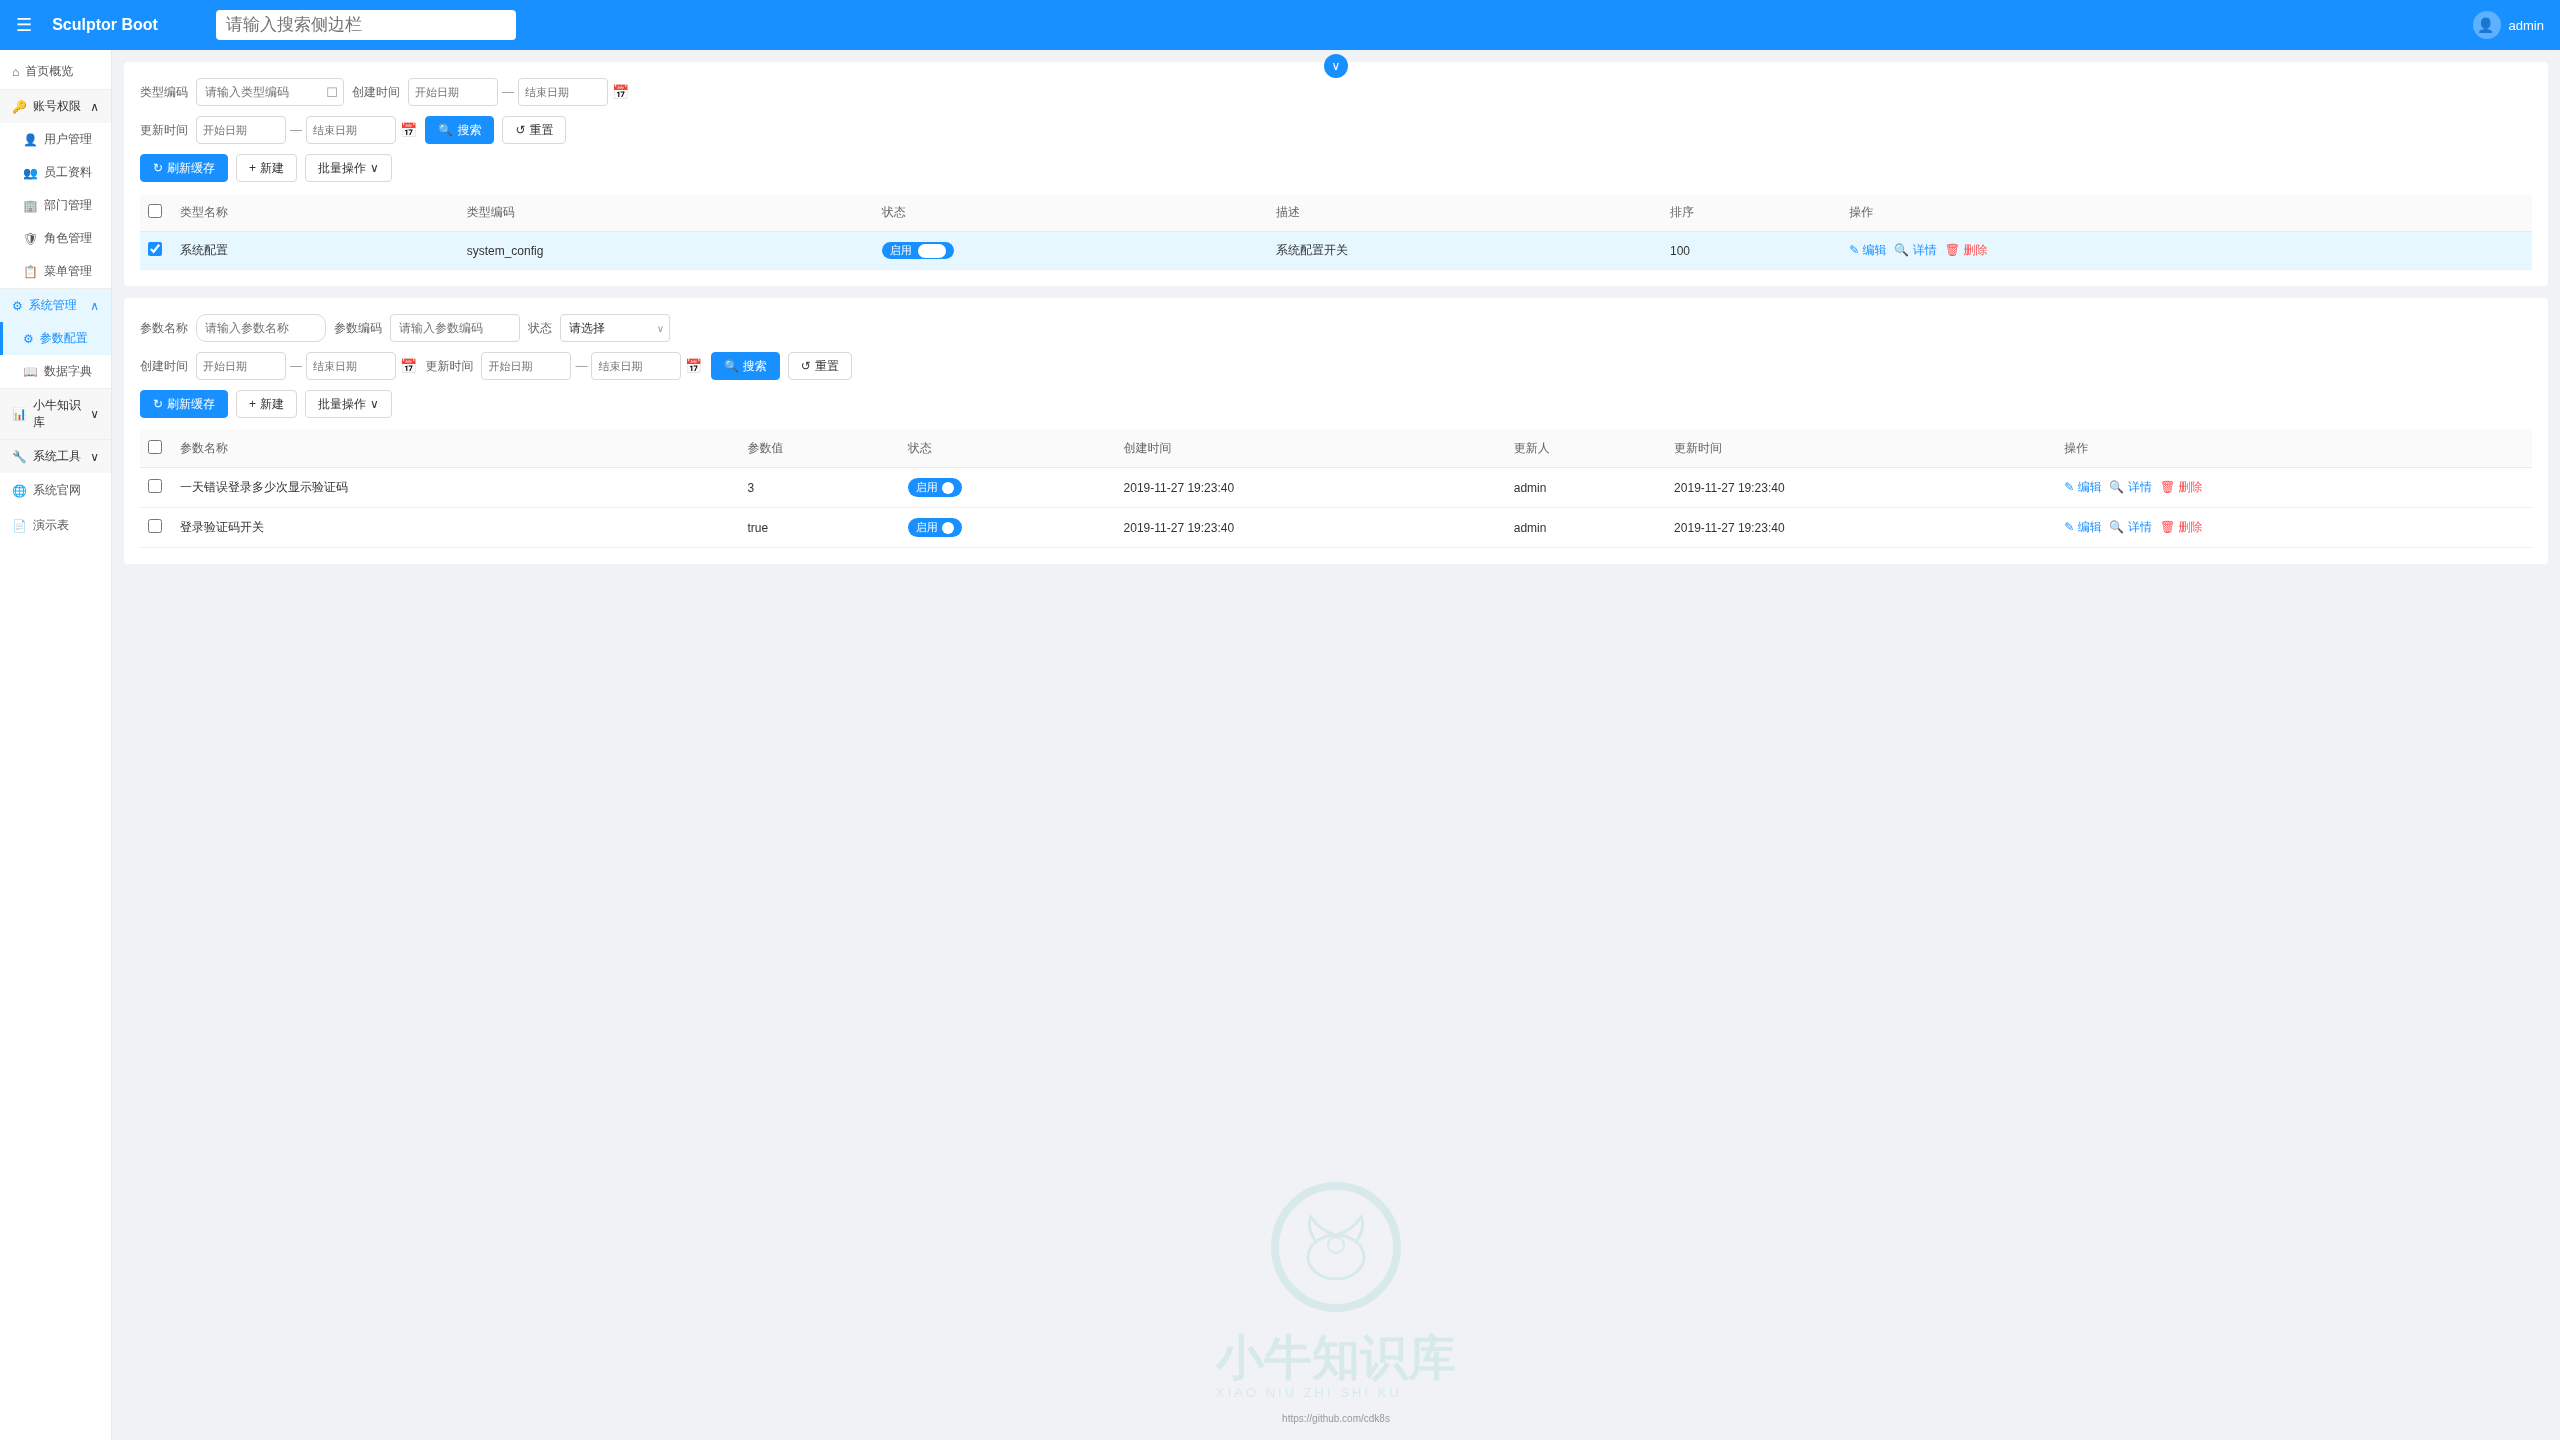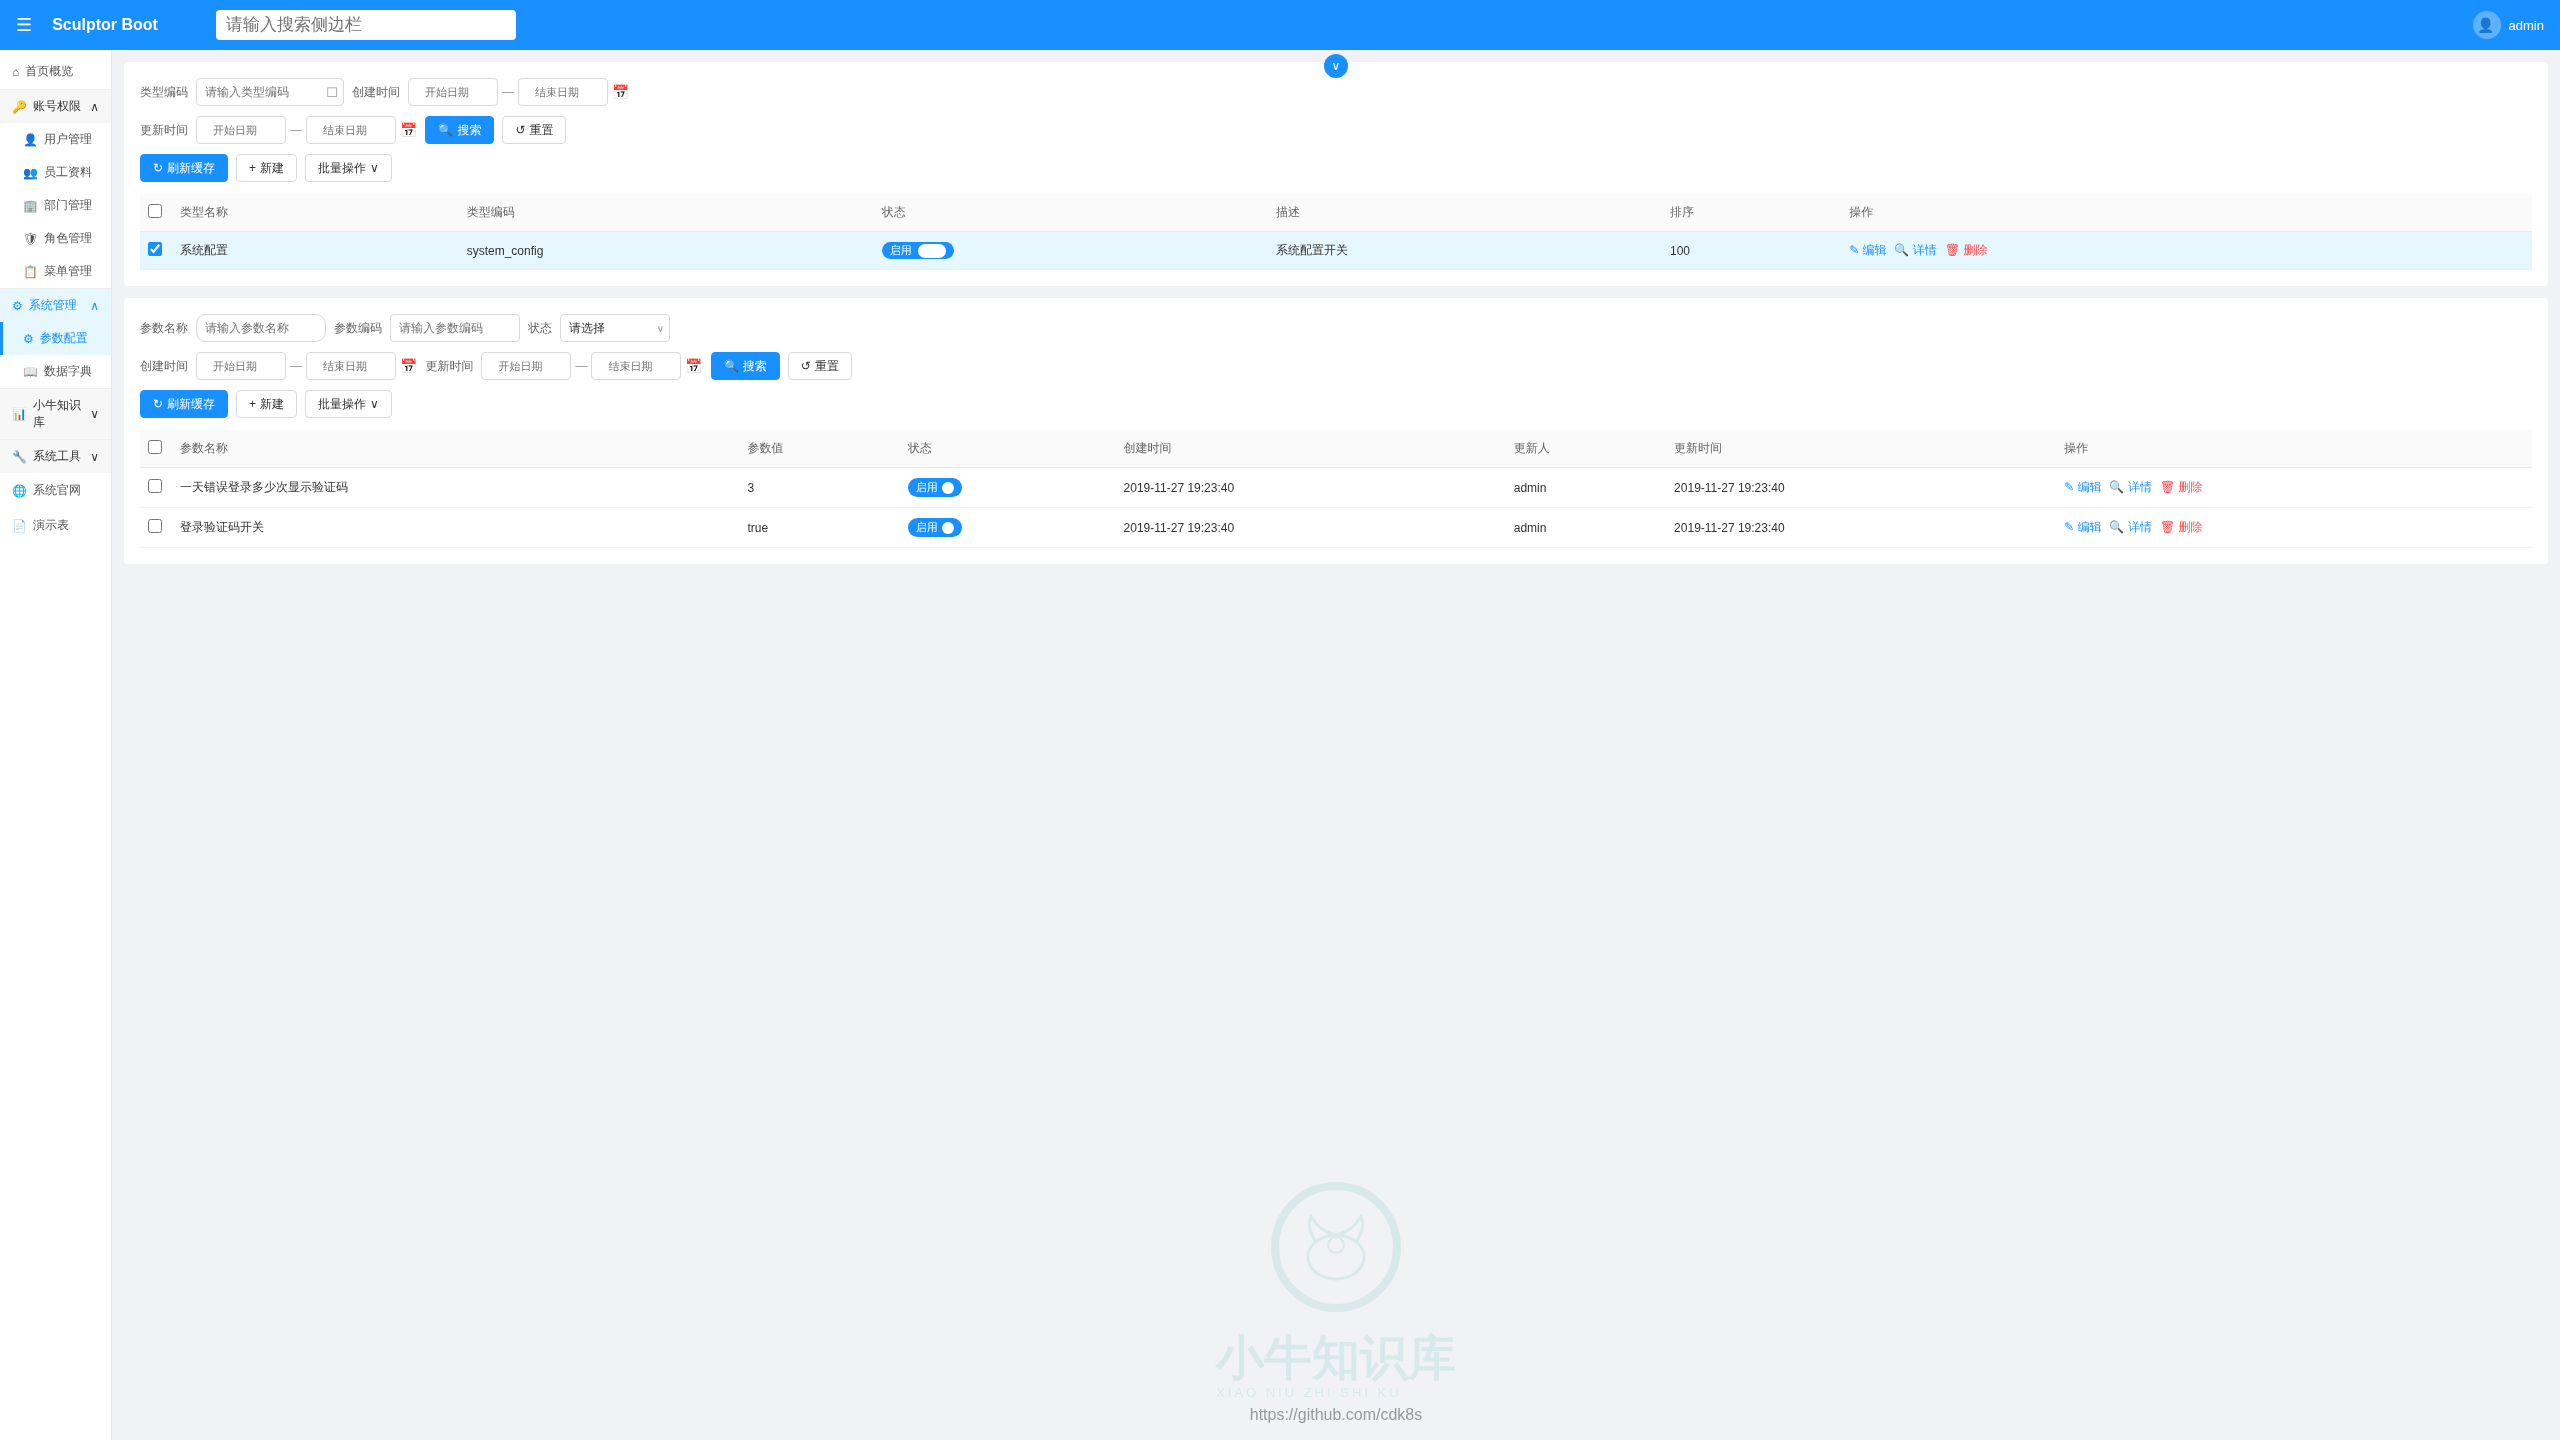--- a/index.html
+++ b/index.html
@@ -184,21 +184,21 @@
     }
     .date-range {
       display: flex;
       align-items: center;
       gap: 4px;
     }
     .date-input {
       height: 28px;
       border: 1px solid #d9d9d9;
       border-radius: 4px;
-      padding: 0 16px;
+      padding: 0 6px;
       font-size: 11px;
       outline: none;
       color: #999;
       background: #fff;
       width: 90px;
     }
     .date-sep { color: #999; font-size: 12px; }
     .date-icon {
       color: #999;
       font-size: 14px;
@@ -340,21 +340,21 @@
       align-items: center;
       gap: 16px;
       opacity: 0.15;
       pointer-events: none;
       z-index: 0;
     }
 
     .footer-link {
       text-align: center;
       color: #999;
-      font-size: 16px;
+      font-size: 10px;
       padding: 8px;
       position: absolute;
       bottom: 8px;
       left: 50%;
       transform: translateX(-50%);
     }
   </style>
 </head>
 <body>
 

